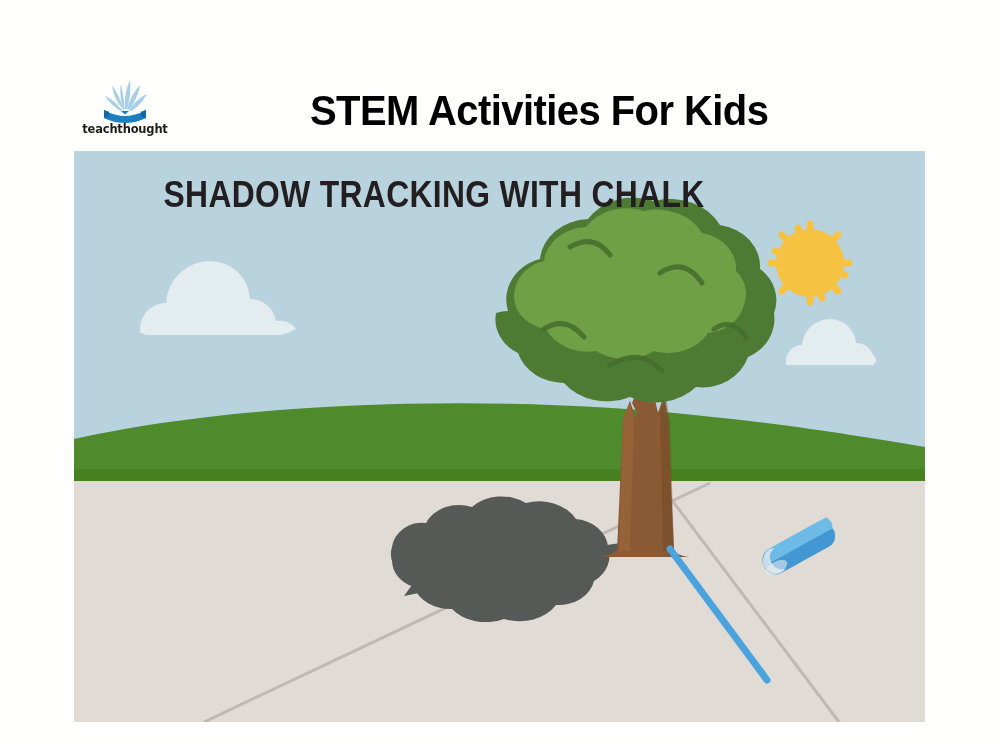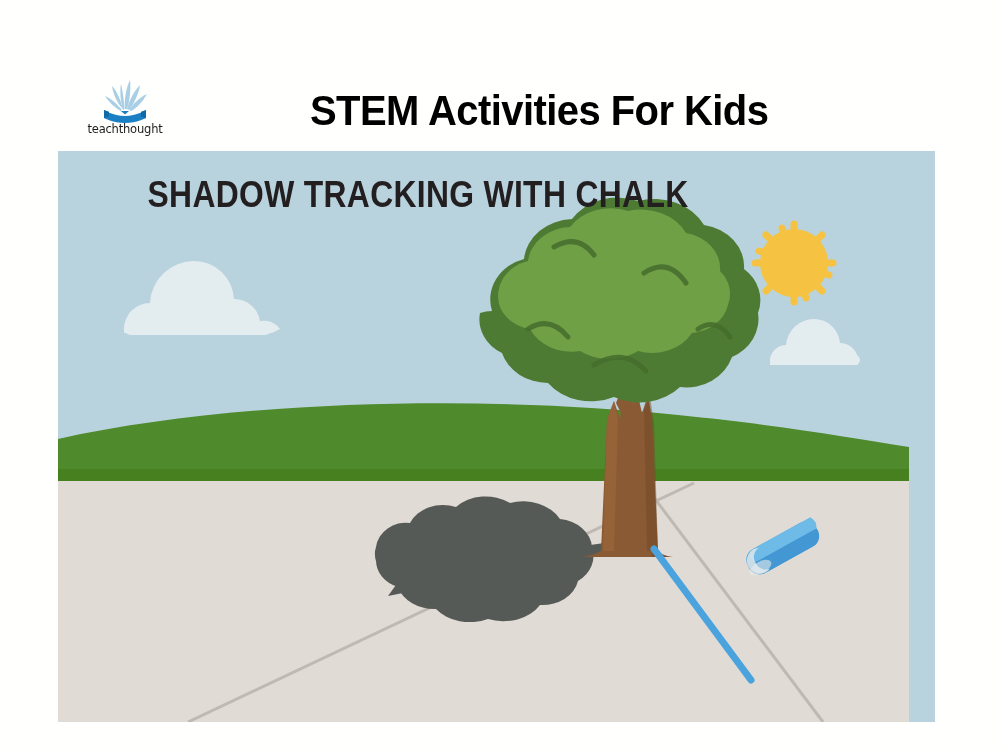--- a/index.html
+++ b/index.html
@@ -12,34 +12,34 @@
   }
   #page{position:relative;width:1000px;height:750px;background:#fffffd;overflow:hidden;}
 
   
   .header{position:absolute;left:0;top:0;width:1000px;height:151px;}
   .logo-wrap{position:absolute;left:82px;top:78px;width:86px;height:66px;}
   .logo-mark{position:absolute;left:14px;top:0;width:58px;height:46px;}
   .logo-text{
     position:absolute;left:0;top:44px;width:86px;text-align:center;
     font-family:"DejaVu Sans", sans-serif;
-    font-size:11.5px;font-weight:400;color:#1d1d1b;letter-spacing:-0.2px;
+    font-size:11.5px;font-weight:700;color:#1d1d1b;letter-spacing:-0.2px;
   }
   .page-title{
     position:absolute;left:310px;top:86px;width:630px;
     font-family:"Liberation Sans", sans-serif;
     font-size:43px;font-weight:700;color:#000000;
     letter-spacing:-0.6px;white-space:nowrap;
     transform:scaleX(0.93);transform-origin:left center;
   }
 
   
   .illus{
-    position:absolute;left:58px;top:151px;width:851px;height:571px;
-    overflow:hidden;background:#b9d3de;padding-left:26px;
+    position:absolute;left:74px;top:151px;width:851px;height:571px;
+    overflow:hidden;background:#b9d3de;
   }
   .sky{position:absolute;inset:0;background:#b9d3de;}
 
   .illus-title{
     position:absolute;left:40px;top:22px;width:640px;
     text-align:center;
     font-family:"Liberation Sans", sans-serif;
     font-weight:700;font-size:37px;line-height:44px;
     color:#231f20;letter-spacing:0.4px;
     transform:scaleX(0.86);transform-origin:center top;

